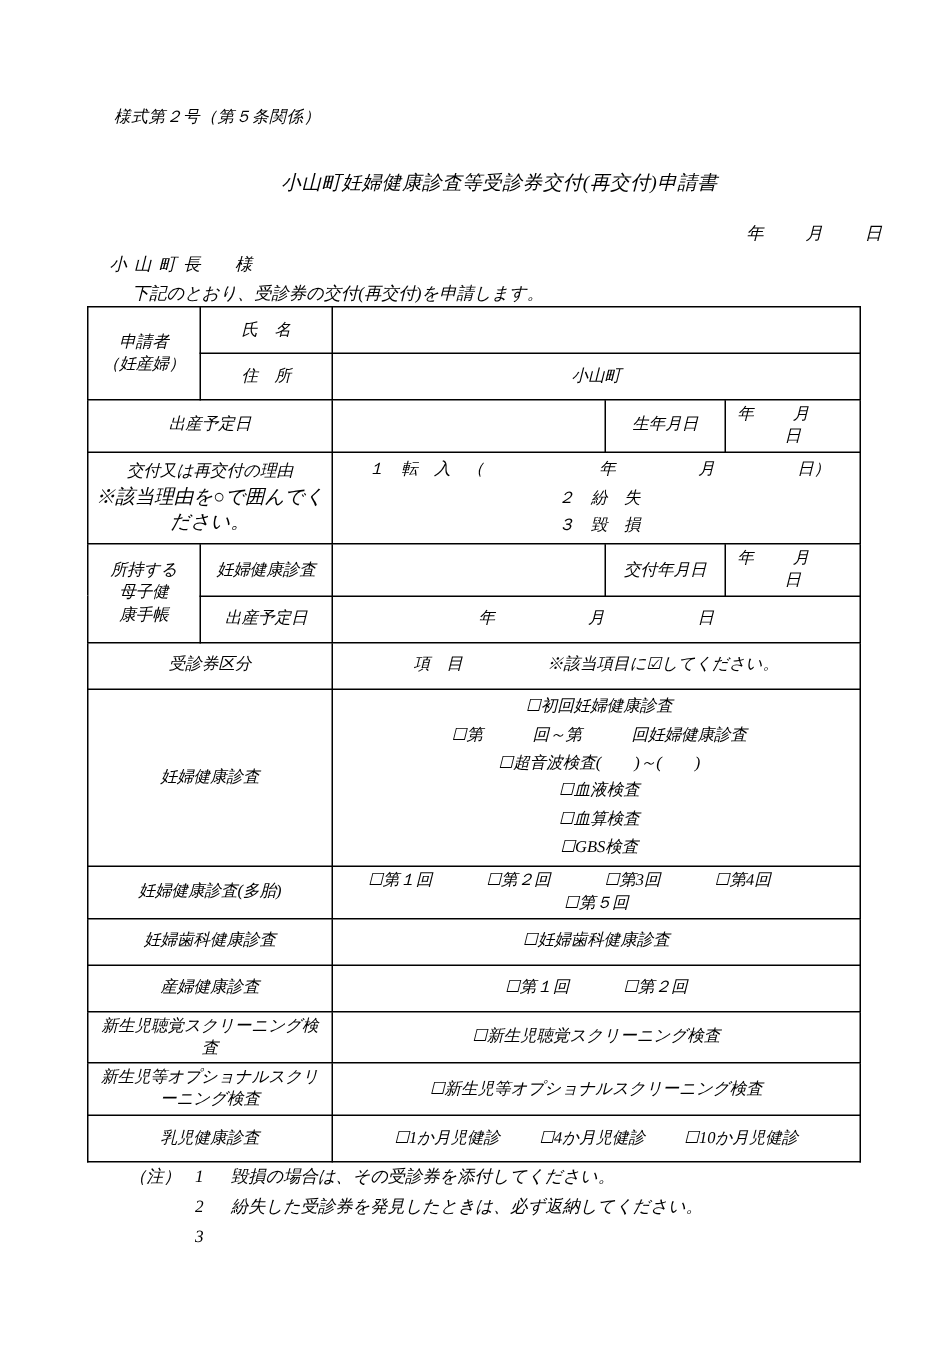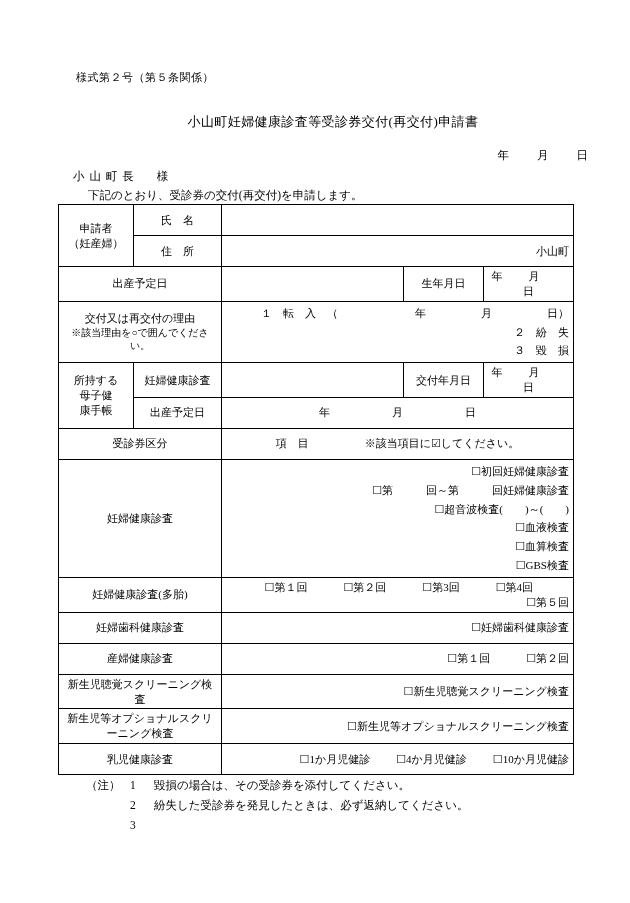--- a/index.html
+++ b/index.html
@@ -14,20 +14,21 @@
     color: #000000;
     position: relative;
     overflow: hidden;
   }
   .page {
     position: relative;
     width: 630px;
     height: 903px;
     box-sizing: border-box;
     padding: 16px;
+    font-style: italic;
   }
   .form-no {
     position: absolute;
     left: 76px;
     top: 70px;
     font-size: 11px;
     letter-spacing: 0.5px;
   }
   .doc-title {
     position: absolute;
@@ -74,22 +75,22 @@
     table-layout: fixed;
     font-size: 11px;
   }
   table.main td {
     border: 1px solid #000000;
     padding: 2px 4px;
     vertical-align: middle;
     line-height: 1.35;
   }
   .c { text-align: center; }
-  .l { text-align: right; }
-  .small { font-size: 10px; }
+  .l { text-align: center; }
+  .small { font-size: 13px; }
   .pad-l { padding-left: 8px; }
   .row-h-tall { height: 26px; }
   .cellstack { display: block; }
   .line-item { display: block; padding: 2px 0 2px 4px; }
   .inline-items span { display: inline-block; }
   .gap-a { margin-right: 36px; }
   .gap-b { margin-right: 26px; }
   .sp-year { margin-right: 26px; }
   .sp-month { margin-right: 26px; }
 

